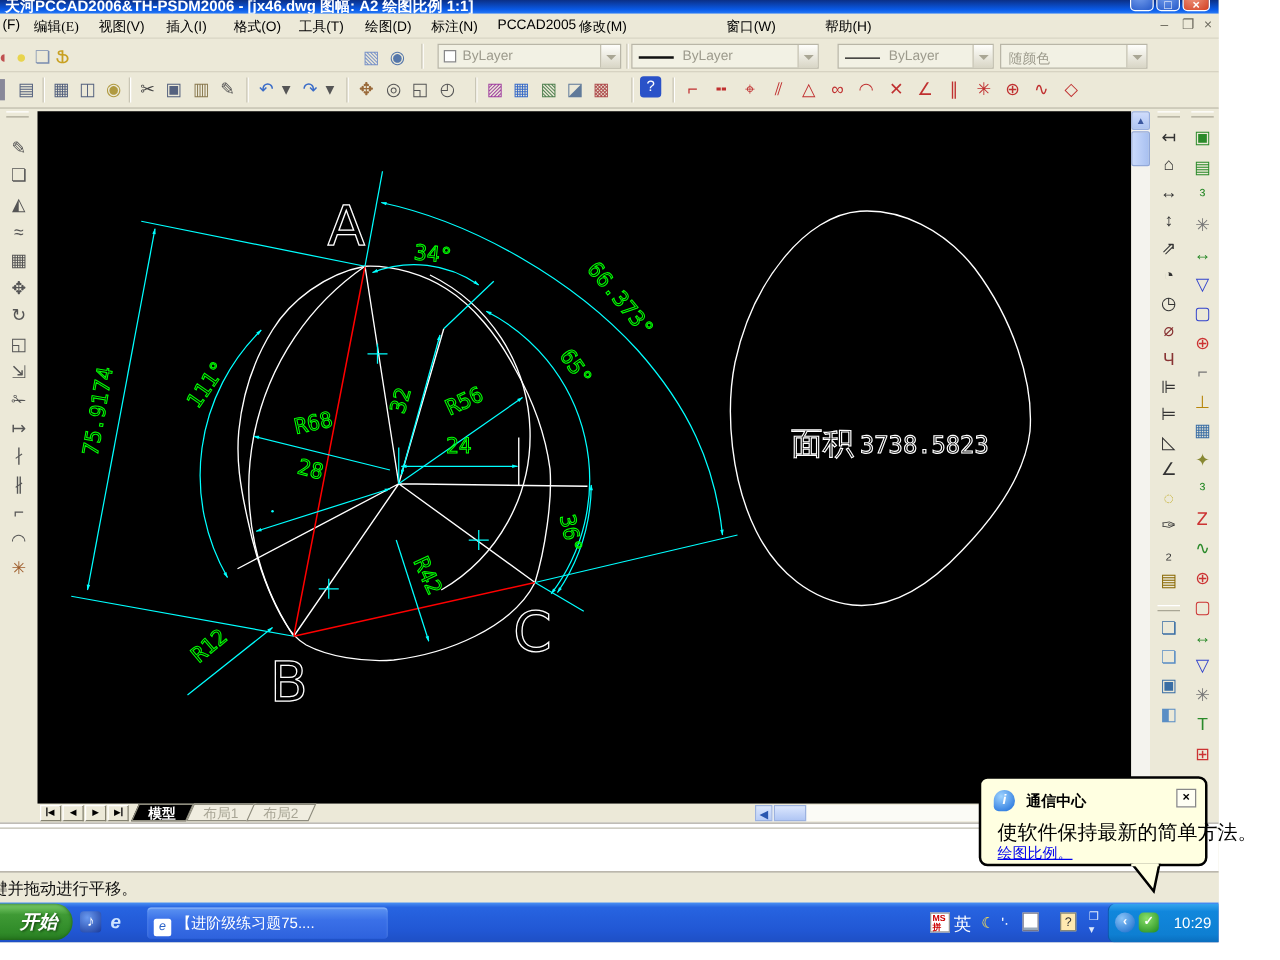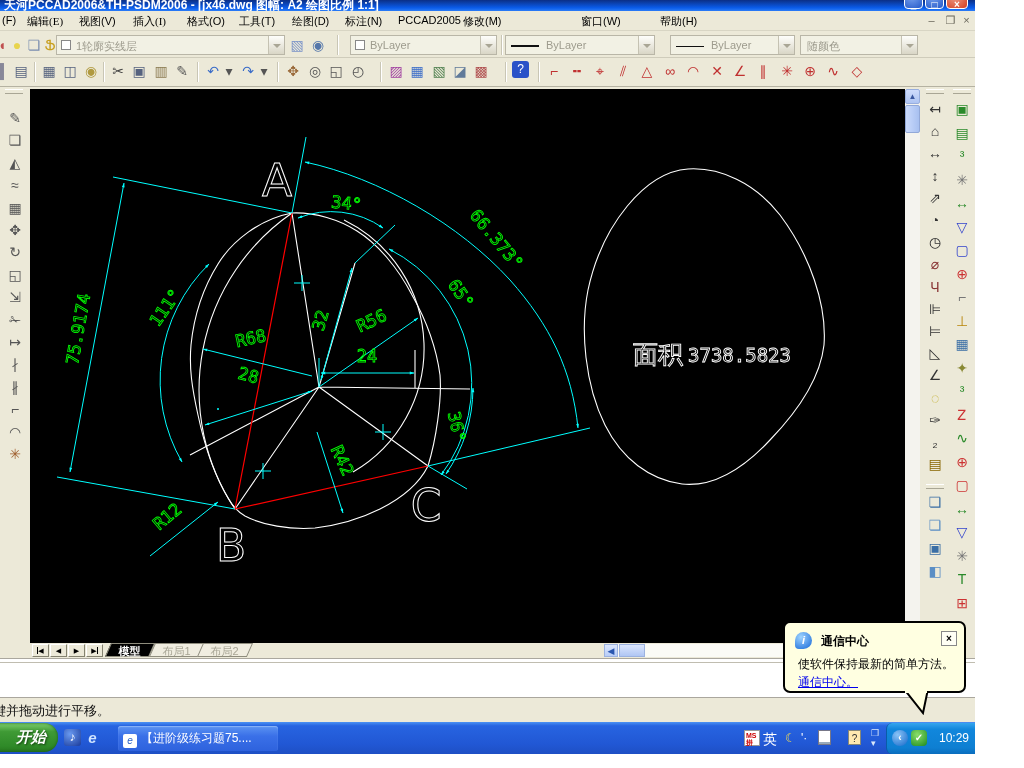--- a/index.html
+++ b/index.html
@@ -68,21 +68,21 @@
   .taskbtn{position:absolute;top:4px;height:25px;border-radius:3px;color:#fff;font-size:12px;line-height:24px;white-space:nowrap;overflow:hidden;}
   .taskbtn .ti{display:inline-block;width:14px;height:14px;margin:0 4px 0 5px;vertical-align:-2px;border-radius:2px;}
   #tray{position:absolute;left:886px;top:1px;width:89px;height:31px;background:linear-gradient(180deg,#35a5ee 0%,#1187dc 20%,#0e7fd2 80%,#0a6dbd 100%);border-left:1px solid #0a5ca8;border-radius:6px 0 0 6px;}
   .trayicon{position:absolute;top:8px;font-size:12px;color:#fff;}
   #clock{position:absolute;right:6px;top:8px;color:#fff;font-size:12px;}
   
   #balloon{position:absolute;left:783px;top:621px;width:183px;height:72px;background:#ffffe1;border:2px solid #000;border-radius:7px;z-index:50;}
   #balloon .bi{position:absolute;left:10px;top:9px;width:17px;height:17px;border-radius:50% 50% 50% 4px;background:radial-gradient(circle at 35% 30%,#9fd4ff,#1467d8);color:#fff;font-size:11px;font-weight:bold;font-style:italic;text-align:center;line-height:16px;}
   #balloon .bt{position:absolute;left:36px;top:10px;font-size:12px;font-weight:bold;color:#000;}
   #balloon .bx{position:absolute;right:7px;top:8px;width:16px;height:15px;background:#fffff4;border:1px solid #888;color:#000;font-size:10px;font-weight:bold;text-align:center;line-height:14px;}
-  #balloon .bb{position:absolute;left:13px;top:33px;font-size:12px;color:#000;white-space:nowrap;}
+  #balloon .bb{position:absolute;left:13px;top:33px;font-size:16px;color:#000;white-space:nowrap;}
   #balloon .bl{position:absolute;left:13px;top:51px;font-size:12px;color:#0000ee;text-decoration:underline;}
   #tail{position:absolute;left:880px;top:691px;width:60px;height:24px;z-index:51;}
 </style>
 </head>
 <body>
 
 <div id="app">
   <div id="titlebar">
     <span class="ttl">天河PCCAD2006&amp;TH-PSDM2006 - [jx46.dwg 图幅: A2 绘图比例 1:1]</span>
     <div class="winbtn" id="btn-min">
@@ -95,36 +95,31 @@
         <span>×</span>
       </div>
   </div>
   <div id="menubar">
     <div class="mdi" style="right:36px;">–</div>
     <div class="mdi" style="right:17px;">❐</div>
     <div class="mdi" style="right:1px;">×</div>
   <span class="mi" style="left: 2px;">(F)</span>
       <span class="mi" style="left: 27px; font-family: Liberation Serif, serif;">编辑(E)</span>
       <span class="mi" style="left: 79px;">视图(V)</span>
-      <span class="mi" style="left: 133px; font-family: Liberation Serif, serif;">插入(I)</span>
+      <span class="mi" style="left: 133px;">插入(I)</span>
       <span class="mi" style="left: 187px;">格式(O)</span>
       <span class="mi" style="left: 239px;">工具(T)</span>
       <span class="mi" style="left: 292px;">绘图(D)</span>
       <span class="mi" style="left: 345px;">标注(N)</span>
       <span class="mi" style="left: 398px;">PCCAD2005</span>
       <span class="mi" style="left: 463px;">修改(M)</span>
       <span class="mi" style="left: 581px;">窗口(W)</span>
       <span class="mi" style="left: 660px;">帮助(H)</span>
     </div>
   <div class="tbrow" id="tb1">
-    <div class="combo" style="left:56px;width:229px;">
-      <span class="cb"></span>
-      <span class="ct">1轮廓实线层</span>
-      <span class="drop"></span>
-    </div>
     <div class="vsep" style="left:337px;"></div>
     <div class="combo" style="left:350px;width:147px;">
       <span class="cb"></span>
       <span class="ct">ByLayer</span>
       <span class="drop"></span>
     </div>
     <div class="vsep" style="left:501px;"></div>
     <div class="combo" style="left:505px;width:150px;">
       <span class="ln"></span>
       <span class="ct2">ByLayer</span>
@@ -358,21 +353,21 @@
     </div>
   <div id="status">
     <span class="msg">键并拖动进行平移。</span>
   </div>
   <div id="taskbar">
     <div id="startbtn">
         <span>开始</span>
       </div>
     <div class="qicon" style="left:64px;background:radial-gradient(circle at 35% 30%,#6a9af0,#1a3a9a);">♪</div>
     <div class="qicon" style="left:84px;background:transparent;color:#cfe4ff;font-size:15px;font-style:italic;font-weight:bold;">e</div>
-    <div class="taskbtn" style="left:118px;width:160px;background:linear-gradient(180deg,#5c94f2,#3a70e8 40%,#2e62dd);box-shadow:inset 0 1px 1px #8ab4f8;"><span class="ti" style="background:#fff;color:#2a62c8;font-size:10px;line-height:14px;text-align:center;font-style:italic;">e</span><span>【进阶级练习题75....</span></div>
+    <div class="taskbtn" style="left:118px;width:192px;background:linear-gradient(180deg,#5c94f2,#3a70e8 40%,#2e62dd);box-shadow:inset 0 1px 1px #8ab4f8;"><span class="ti" style="background:#fff;color:#2a62c8;font-size:10px;line-height:14px;text-align:center;font-style:italic;">e</span><span>【进阶级练习题75....</span></div>
     <div id="tray">
       <span class="trayicon" style="left:-143px;top:7px;width:16px;height:16px;background:#fff;border:1px solid #999;">
           <span style="position:absolute;left:1px;top:1px;font-size:7px;font-weight:bold;color:#c00;line-height:7px;">MS<br>拼</span>
         </span>
       <span class="trayicon" style="left:-124px;font-size:14px;">英</span>
       <span class="trayicon" style="left:-102px;color:#ffe34d;">☾</span>
       <span class="trayicon" style="left:-86px;">'·</span>
       <span class="trayicon" style="left:-69px;top:7px;width:13px;height:15px;background:#fff;border:1px solid #778;box-shadow:inset 0 -2px 0 #9ab;"></span>
       <span class="trayicon" style="left:-39px;top:7px;width:13px;height:15px;background:#ffe9b0;border:1px solid #887;color:#333;font-size:10px;text-align:center;line-height:15px;">?</span>
       <span class="trayicon" style="left:-16px;top:5px;font-size:9px;color:#dce8fa;">❒<br>▾</span>
@@ -381,18 +376,18 @@
       <span id="clock">10:29</span>
     </div>
   </div>
 </div>
 
 <div id="balloon">
   <span class="bi">i</span>
   <span class="bt">通信中心</span>
   <span class="bx">×</span>
   <span class="bb">使软件保持最新的简单方法。</span>
-  <a class="bl">通信中心。</a>
+  <a class="bl">绘图比例。</a>
 </div>
 <svg id="tail" xmlns="http://www.w3.org/2000/svg">
   <polygon points="24,-2 43,22 48,-2" fill="#ffffe1" stroke="#000" stroke-width="2"></polygon>
   <rect x="25" y="-3" width="22" height="5" fill="#ffffe1"></rect>
 </svg>
 
 </body></html>

